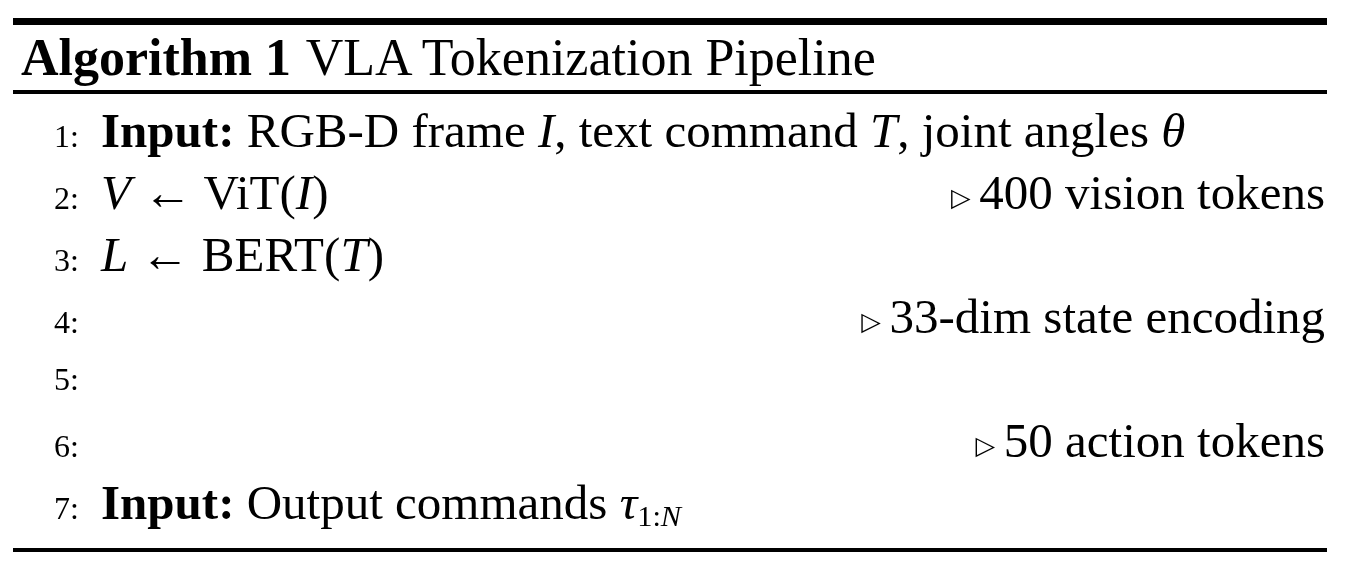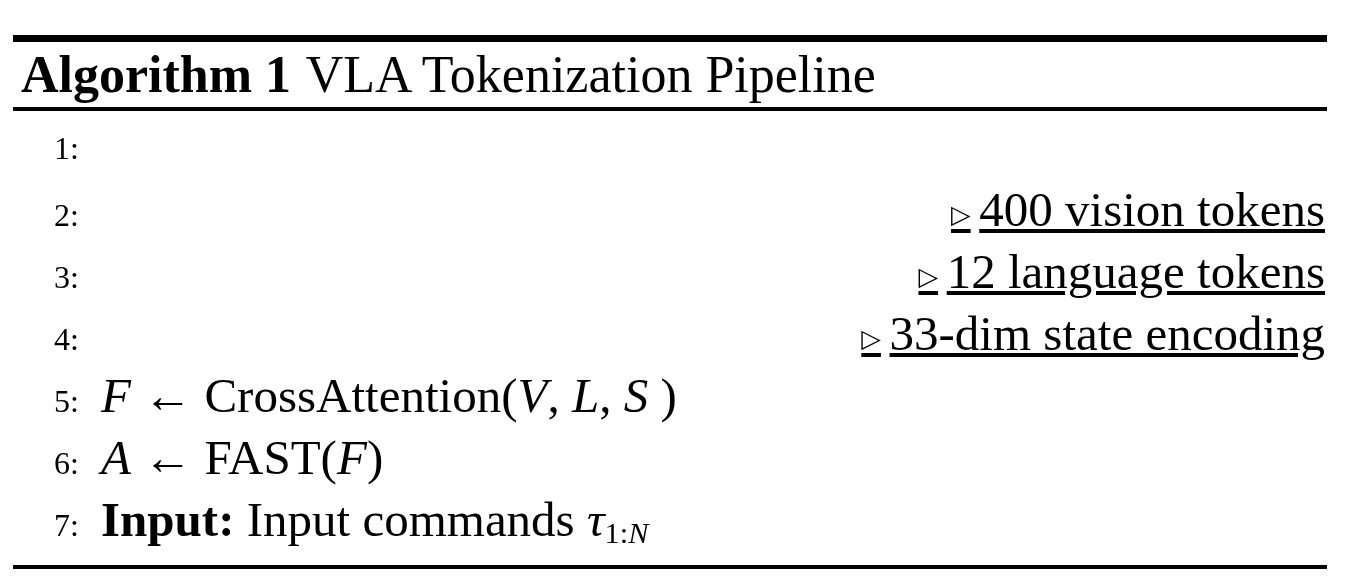--- a/index.html
+++ b/index.html
@@ -6,21 +6,21 @@
     margin: 0;
     padding: 0;
     background: #ffffff;
     width: 1354px;
     height: 588px;
     overflow: hidden;
   }
   .algorithm {
     position: absolute;
     left: 13px;
-    top: 35px;
+    top: 18px;
     width: 1314px;
     color: #000000;
     font-family: "Liberation Serif", "DejaVu Serif", serif;
   }
   .rule {
     width: 100%;
     background: #000000;
   }
   .rule-top { height: 7px; }
   .rule-mid { height: 4px; }
@@ -51,21 +51,20 @@
     width: 66px;
     flex: 0 0 66px;
     text-align: right;
     font-size: 32px;
     margin-right: 22px;
   }
   .line-stmt { }
   .line-comment {
     margin-left: auto;
     padding-right: 2px;
-    text-decoration: underline;
   }
   .seg-bold { font-weight: bold; }
   .seg-italic { font-style: italic; }
   .seg-sub {
     font-size: 0.62em;
     vertical-align: -0.22em;
   }
   .seg-subitalic {
     font-size: 0.62em;
     vertical-align: -0.22em;
@@ -83,40 +82,41 @@
 
 <div class="algorithm">
   <div class="rule rule-top"></div>
   <div class="algo-header">
     <span class="algo-label">Algorithm 1</span><span class="algo-title">VLA Tokenization Pipeline</span>
   </div>
   <div class="rule rule-mid"></div>
   <div class="algo-lines">
       <div class="algo-line">
         <span class="line-num">1:</span>
+        <span class="line-stmt"><span class="seg-bold">Input:</span><span class="seg-roman"> RGB-D frame </span><span class="seg-italic">I</span><span class="seg-roman">, text command </span><span class="seg-italic">T</span><span class="seg-roman">, joint angles </span><span class="seg-italic">θ</span></span>
       </div>
       <div class="algo-line">
         <span class="line-num">2:</span>
+        <span class="line-stmt"><span class="seg-italic">V</span><span class="seg-roman"> ← ViT(</span><span class="seg-italic">I</span><span class="seg-roman">)</span></span>
         <span class="line-comment"><span class="tri">▷</span><span>400 vision tokens</span></span>
       </div>
       <div class="algo-line">
         <span class="line-num">3:</span>
-        <span class="line-comment"><span class="tri">▷</span><span>12 language tokens</span></span>
+        <span class="line-stmt"><span class="seg-italic">L</span><span class="seg-roman"> ← BERT(</span><span class="seg-italic">T</span><span class="seg-roman">)</span></span>
       </div>
       <div class="algo-line">
         <span class="line-num">4:</span>
         <span class="line-comment"><span class="tri">▷</span><span>33-dim state encoding</span></span>
       </div>
       <div class="algo-line">
         <span class="line-num">5:</span>
-        <span class="line-stmt"><span class="seg-italic">F</span><span class="seg-roman"> ← CrossAttention(</span><span class="seg-italic">V</span><span class="seg-roman">, </span><span class="seg-italic">L</span><span class="seg-roman">, </span><span class="seg-italic">S</span><span class="seg-roman"> )</span></span>
       </div>
       <div class="algo-line">
         <span class="line-num">6:</span>
-        <span class="line-stmt"><span class="seg-italic">A</span><span class="seg-roman"> ← FAST(</span><span class="seg-italic">F</span><span class="seg-roman">)</span></span>
+        <span class="line-comment"><span class="tri">▷</span><span>50 action tokens</span></span>
       </div>
       <div class="algo-line">
         <span class="line-num">7:</span>
-        <span class="line-stmt"><span class="seg-bold">Input:</span><span class="seg-roman"> Input commands </span><span class="seg-italic">τ</span><span class="seg-sub">1:</span><span class="seg-subitalic">N</span></span>
+        <span class="line-stmt"><span class="seg-bold">Input:</span><span class="seg-roman"> Output commands </span><span class="seg-italic">τ</span><span class="seg-sub">1:</span><span class="seg-subitalic">N</span></span>
       </div>
     </div>
   <div class="rule rule-bottom"></div>
 </div>
 
 </body></html>

